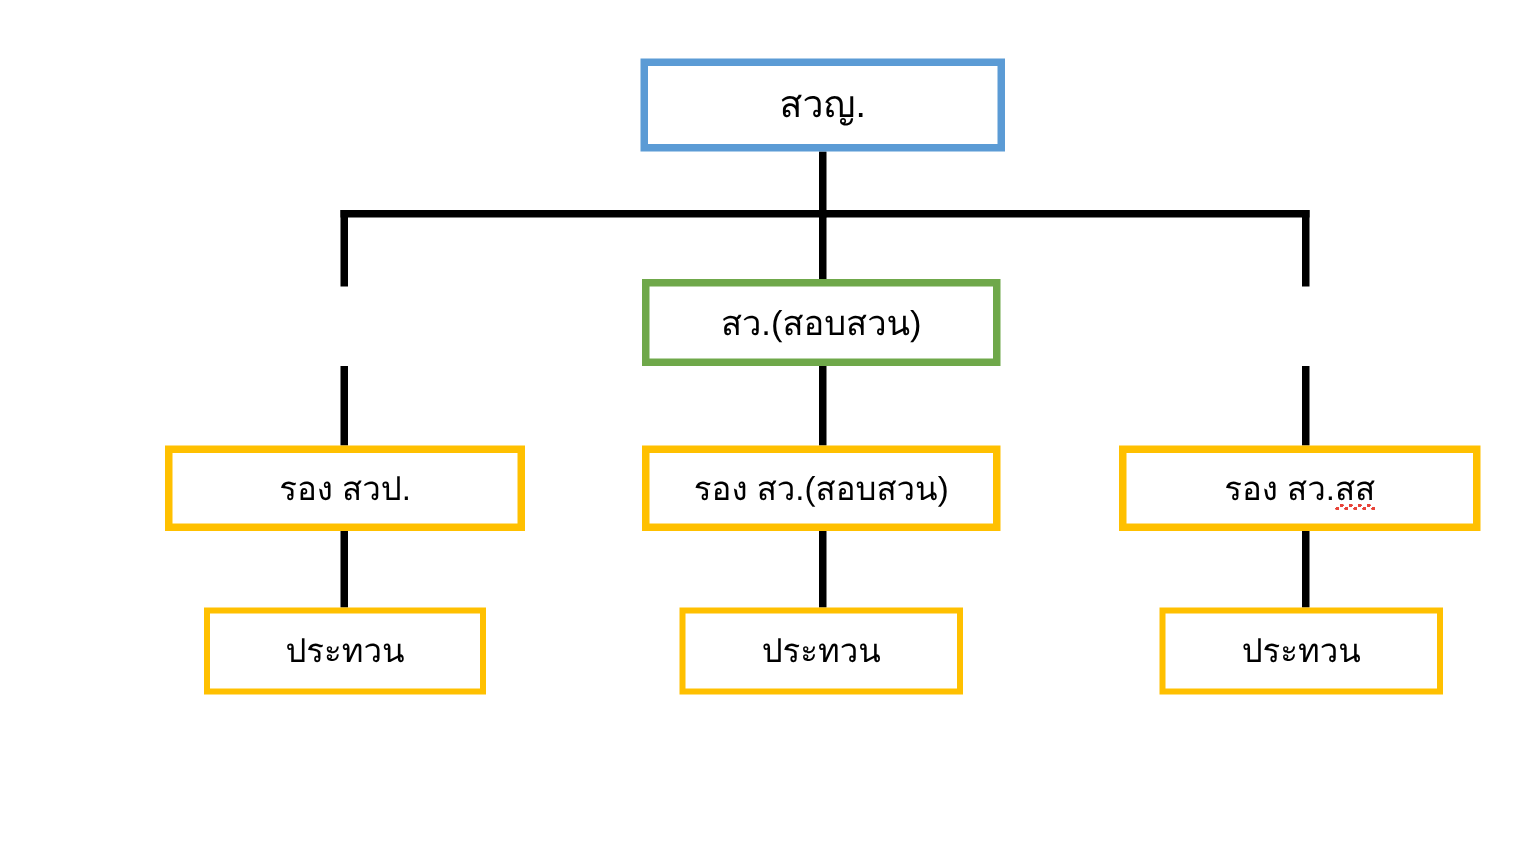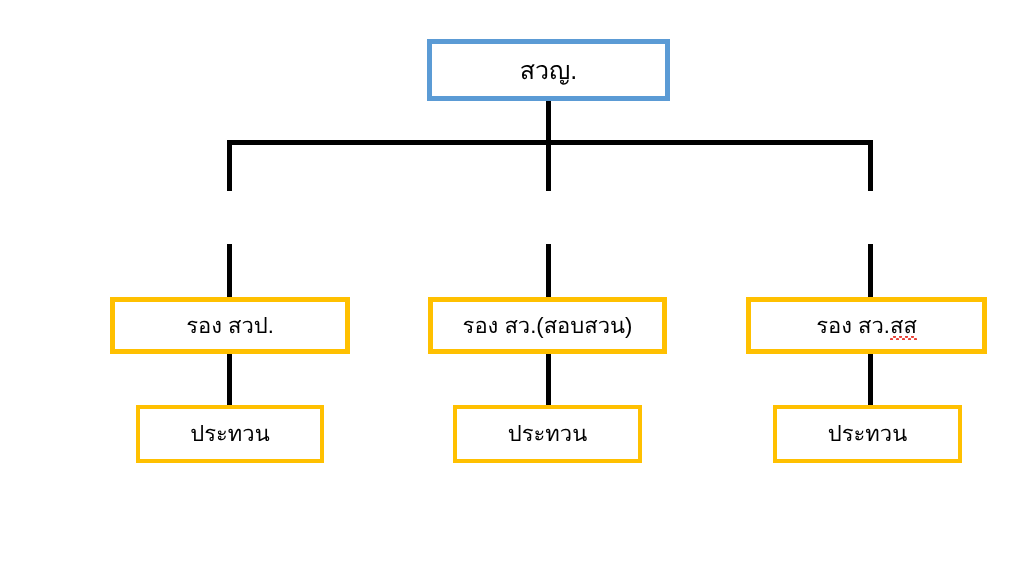--- a/index.html
+++ b/index.html
@@ -109,20 +109,23 @@
 
   <div class="connector connector-v" style="left:191px; top:352px; height:56px;"></div>
   <div class="connector connector-v" style="left:510px; top:352px; height:56px;"></div>
   <div class="connector connector-v" style="left:832px; top:352px; height:56px;"></div>
 
   <div class="node level-head" style="left:391px; top:39px; width:243px; height:62px;">
     <span class="node-label">สวญ.</span>
   </div>
 
 
+  <div class="node level-section" style="left:392px; top:186px; width:239px; height:58px;">
+    <span class="node-label">สว.(สอบสวน)</span>
+  </div>
 
 
   <div class="node level-deputy" style="left:74px; top:297px; width:240px; height:57px;">
     <span class="node-label">รอง สวป.</span>
   </div>
 
   <div class="node level-deputy" style="left:392px; top:297px; width:239px; height:57px;">
     <span class="node-label">รอง สว.(สอบสวน)</span>
   </div>
 

